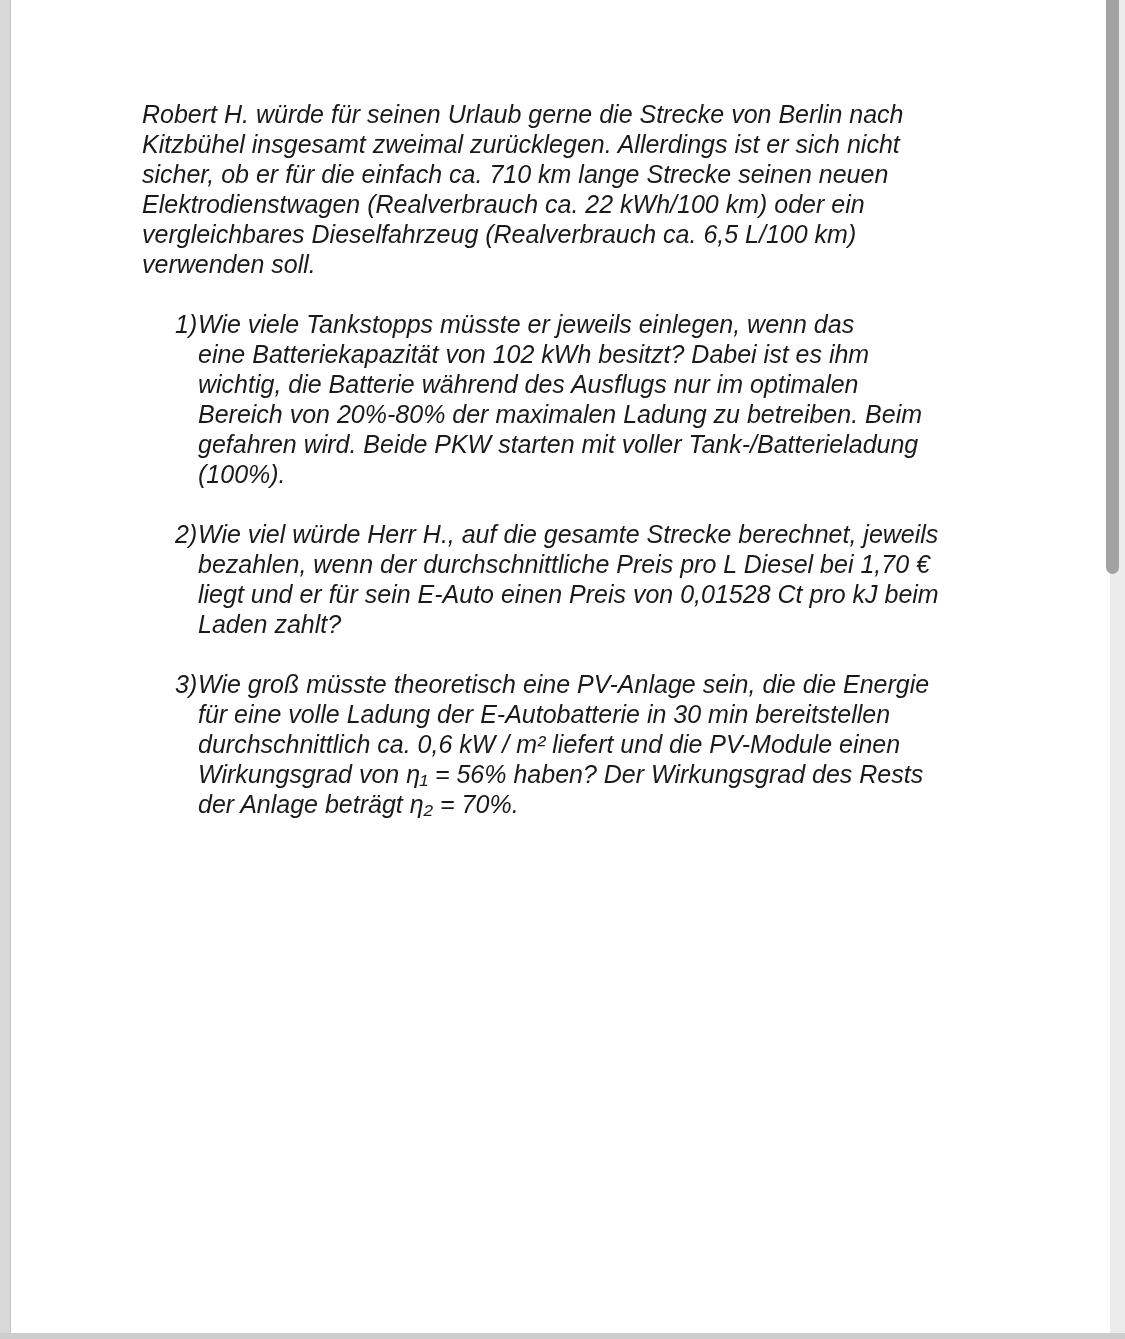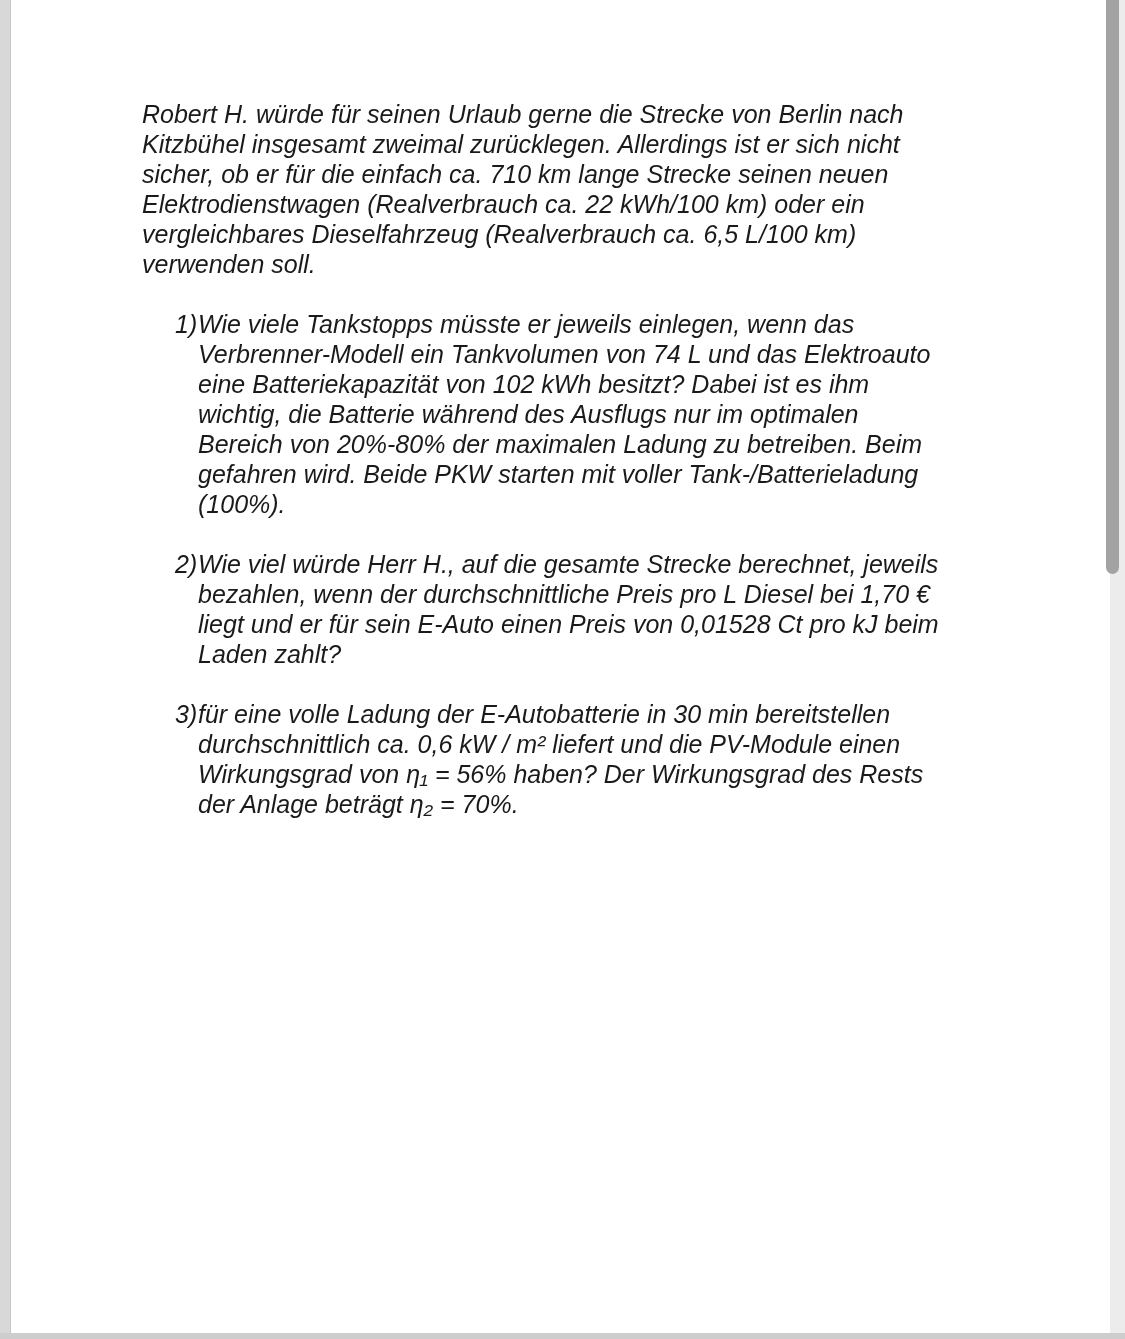--- a/index.html
+++ b/index.html
@@ -96,21 +96,20 @@
       <div class="line">sicher, ob er für die einfach ca. 710 km lange Strecke seinen neuen</div>
       <div class="line">Elektrodienstwagen (Realverbrauch ca. 22 kWh/100 km) oder ein</div>
       <div class="line">vergleichbares Dieselfahrzeug (Realverbrauch ca. 6,5 L/100 km)</div>
       <div class="line">verwenden soll.</div>
     </div>
 
     <div class="question">
       <div class="q-num">1)</div>
       <div class="q-lines">
         <div class="line">Wie viele Tankstopps müsste er jeweils einlegen, wenn das</div>
-        <div class="line">Verbrenner-Modell ein Tankvolumen von 74 L und das Elektroauto</div>
         <div class="line">eine Batteriekapazität von 102 kWh besitzt? Dabei ist es ihm</div>
         <div class="line">wichtig, die Batterie während des Ausflugs nur im optimalen</div>
         <div class="line">Bereich von 20%-80% der maximalen Ladung zu betreiben. Beim</div>
         <div class="line">gefahren wird. Beide PKW starten mit voller Tank-/Batterieladung</div>
         <div class="line">(100%).</div>
       </div>
     </div>
 
     <div class="question">
       <div class="q-num">2)</div>
@@ -118,20 +117,21 @@
         <div class="line">Wie viel würde Herr H., auf die gesamte Strecke berechnet, jeweils</div>
         <div class="line">bezahlen, wenn der durchschnittliche Preis pro L Diesel bei 1,70 €</div>
         <div class="line">liegt und er für sein E-Auto einen Preis von 0,01528 Ct pro kJ beim</div>
         <div class="line">Laden zahlt?</div>
       </div>
     </div>
 
     <div class="question">
       <div class="q-num">3)</div>
       <div class="q-lines">
+        <div class="line">Wie groß müsste theoretisch eine PV-Anlage sein, die die Energie</div>
         <div class="line">für eine volle Ladung der E-Autobatterie in 30 min bereitstellen</div>
         <div class="line">durchschnittlich ca. 0,6 kW / m² liefert und die PV-Module einen</div>
         <div class="line">Wirkungsgrad von η₁ = 56% haben? Der Wirkungsgrad des Rests</div>
         <div class="line">der Anlage beträgt η₂ = 70%.</div>
       </div>
     </div>
 
   </div>
 </div>
 

